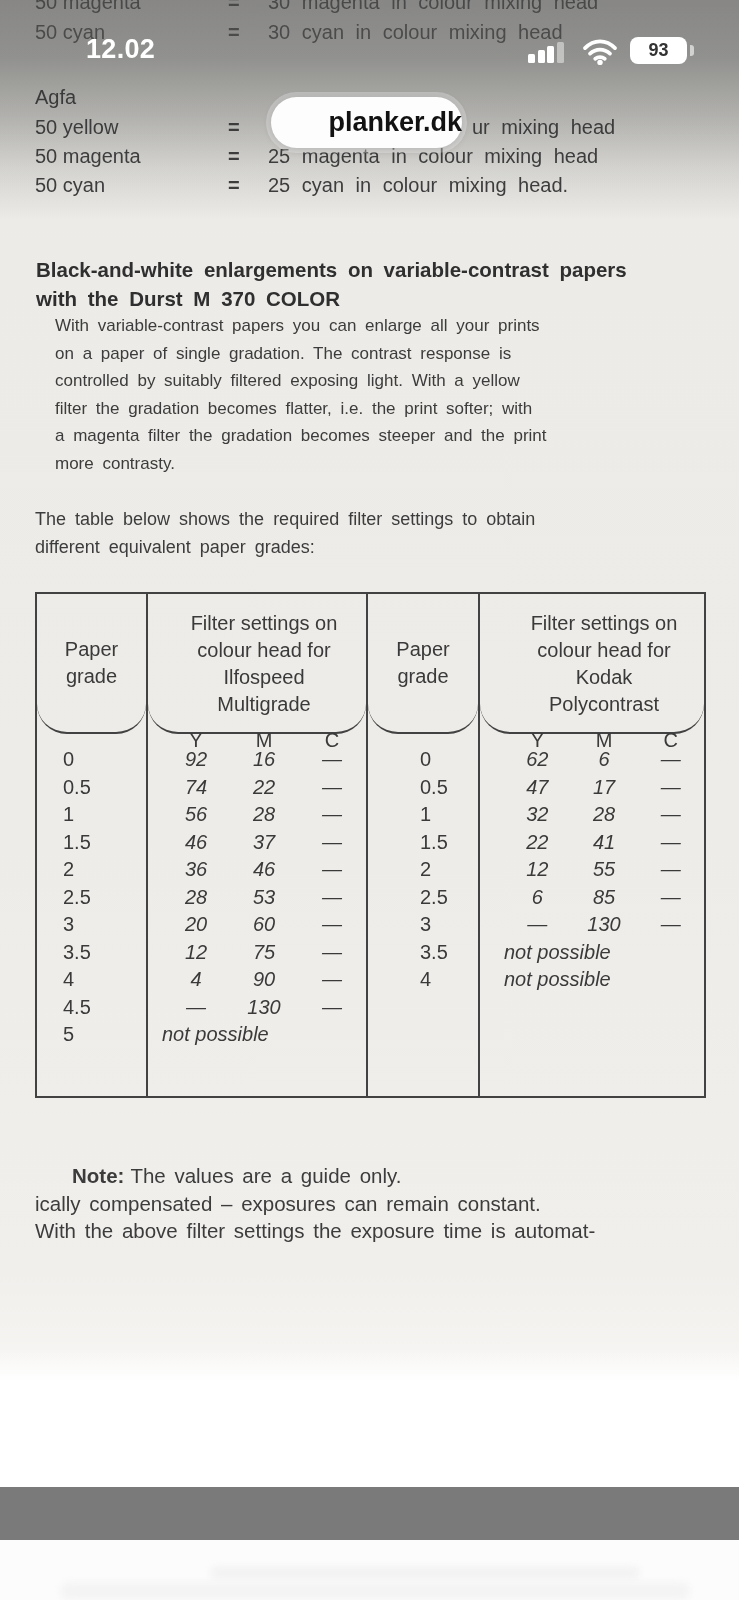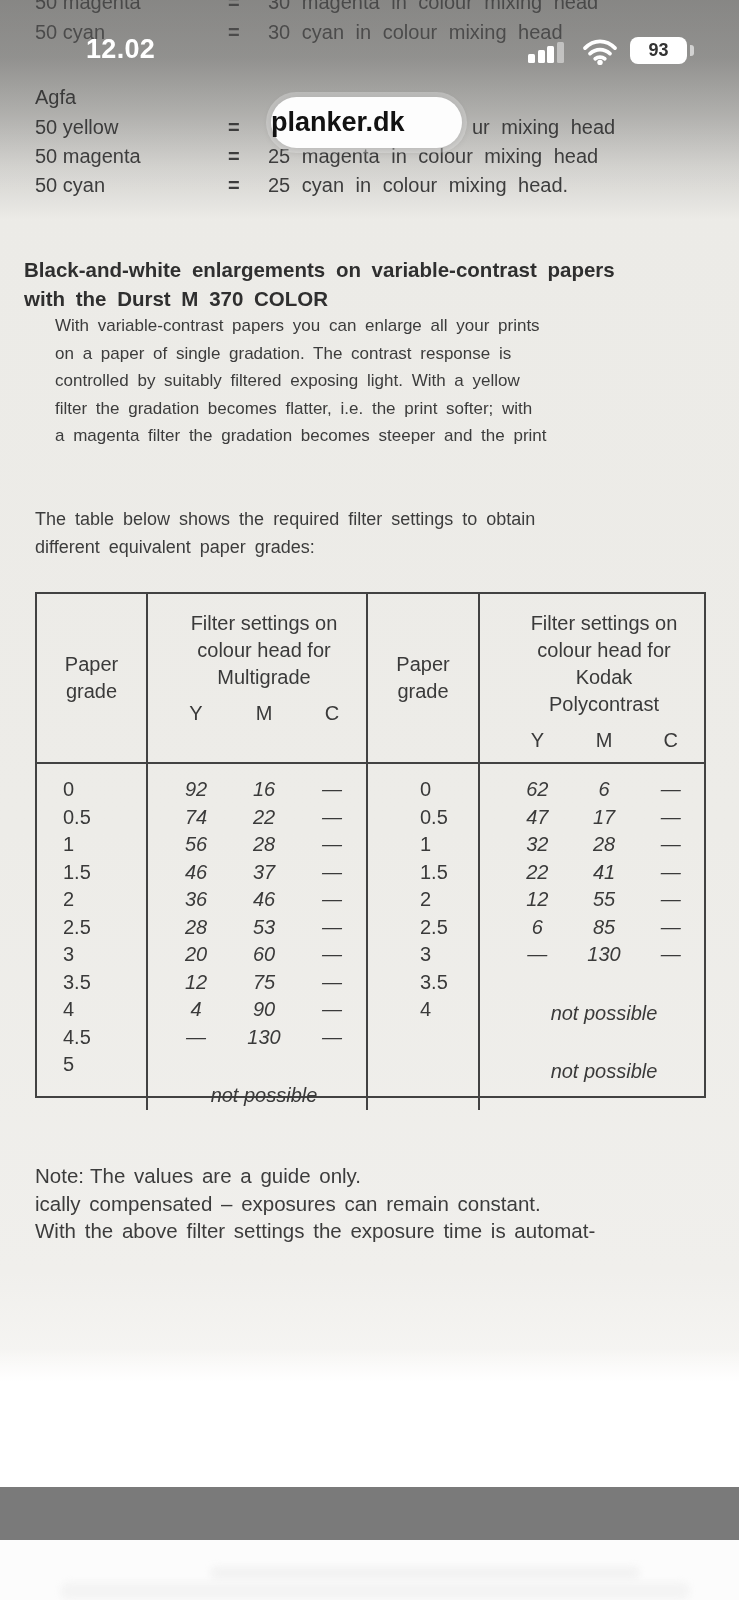--- a/index.html
+++ b/index.html
@@ -17,52 +17,52 @@
     content:"";position:absolute;left:0;right:0;bottom:0;height:34px;
     background:linear-gradient(180deg,rgba(255,255,255,0),#ffffff);
   }
   .line-abs{position:absolute;left:0;width:739px;white-space:nowrap;font-size:20px;font-weight:500;}
   .lbl{position:absolute;left:35px;}
   .eq{position:absolute;left:228px;font-weight:700;}
   .val{position:absolute;left:268px;word-spacing:6px;}
   .val-after-pill{position:absolute;left:472px;word-spacing:6px;}
   .faded{color:#585858;opacity:.9;filter:blur(.5px);}
   .brand{position:absolute;left:35px;top:86px;font-size:20px;font-weight:500;}
-  .heading{position:absolute;left:24px;top:256px;font-size:20.5px;font-weight:700;color:#2f2f2f;
+  .heading{position:absolute;left:36px;top:256px;font-size:20.5px;font-weight:700;color:#2f2f2f;
            line-height:28.5px;word-spacing:5px;white-space:nowrap;}
   .para{position:absolute;left:35px;top:312px;font-size:17px;line-height:27.6px;
         font-weight:500;word-spacing:4px;white-space:nowrap;margin-left:20px;}
   .intro{position:absolute;left:35px;top:505px;font-size:18px;line-height:28px;
          font-weight:500;word-spacing:4px;white-space:nowrap;}
   .note{position:absolute;left:35px;top:1162px;font-size:20.5px;line-height:27.6px;
         font-weight:500;word-spacing:3px;white-space:nowrap;}
-  .note b{font-weight:400;margin-right:6px;}
+  .note b{font-weight:700;margin-right:6px;margin-left:37px;}
   
   .ptable{
     position:absolute;left:35px;top:592px;width:671px;height:506px;
     box-sizing:border-box;border:2px solid #424242;
     display:grid;grid-template-columns:111px 220px 112px 1fr;
     font-size:20px;font-weight:500;color:#3a3a3a;
   }
   .tcol{box-sizing:border-box;min-width:0;}
   .tcol:not(:last-child){border-right:2px solid #424242;}
-  .thead{box-sizing:border-box;height:170px;border-bottom:2px solid #424242;}
+  .thead{box-sizing:border-box;height:140px;border-bottom:2px solid #424242;border-radius:30px;}
   .thead-grade{display:flex;flex-direction:column;justify-content:center;align-items:center;line-height:27px;}
   .thead-settings{padding-top:16px;text-align:center;line-height:27px;}
   .ymc{display:flex;margin-top:9px;}
   .ymc span{flex:1;text-align:center;}
   .pad-l{padding-left:14px;}
   .pad-r{padding-left:24px;}
   .tbody{padding-top:12px;}
   .tbody .trow{height:27.5px;line-height:27.5px;white-space:nowrap;}
   .tbody-grade-left .trow{padding-left:26px;}
   .tbody-grade-right .trow{padding-left:52px;}
   .trow.vals{display:flex;font-style:italic;}
   .trow.vals .v{flex:1;text-align:center;}
-  .trow.vals.span{display:block;text-align:center;margin-top:31px;}
+  .trow.vals.span{display:block;text-align:left;}
   
   .scrim{
     position:absolute;left:0;top:0;width:739px;height:220px;pointer-events:none;
     background:linear-gradient(180deg,
       rgba(47,47,47,.52) 0%,rgba(50,50,50,.48) 26%,
       rgba(58,58,58,.33) 52%,rgba(70,70,70,.15) 76%,rgba(80,80,80,0) 100%);
   }
   .statusbar{position:absolute;left:0;top:0;width:739px;height:80px;color:#fff;}
   .sb-time{position:absolute;left:86px;top:34px;font-size:27px;font-weight:600;letter-spacing:.3px;}
   .sb-signal{position:absolute;left:528px;top:42px;width:46px;height:21px;display:flex;align-items:flex-end;gap:2.5px;}
@@ -72,21 +72,21 @@
   .sb-signal i:nth-child(3){height:17px;}
   .sb-signal i:nth-child(4){height:21px;background:rgba(255,255,255,.45);}
   .sb-wifi{position:absolute;left:582px;top:39px;}
   .sb-batt{position:absolute;left:630px;top:37px;width:57px;height:27px;background:#fff;border-radius:8px;
            display:flex;align-items:center;justify-content:center;font-size:18px;font-weight:700;color:#333;}
   .sb-batt-cap{position:absolute;left:690px;top:45px;width:4px;height:11px;
                background:rgba(255,255,255,.6);border-radius:0 3px 3px 0;}
   
   .pill{
     position:absolute;left:271px;top:97px;width:191px;height:51px;border-radius:26px;
-    background:#fdfdfd;display:flex;align-items:center;justify-content:flex-start;
+    background:#fdfdfd;display:flex;align-items:center;justify-content:flex-end;
     font-size:27px;font-weight:700;color:#121212;
     box-shadow:0 0 0 5px rgba(245,245,245,.30),0 2px 9px rgba(0,0,0,.22);
     cursor:pointer;
   }
   
   .white-gap{position:absolute;left:0;top:1382px;width:739px;height:105px;background:#ffffff;}
   .gray-bar{position:absolute;left:0;top:1487px;width:739px;height:53px;background:#7a7a7a;}
   .bottom-area{position:absolute;left:0;top:1540px;width:739px;height:60px;background:#fcfcfc;overflow:hidden;}
   .blur-band1{position:absolute;left:210px;top:26px;width:430px;height:14px;background:#f3f3f3;border-radius:7px;filter:blur(3px);}
   .blur-band2{position:absolute;left:60px;top:42px;width:630px;height:18px;background:#f4f4f4;border-radius:9px;filter:blur(3px);}
@@ -130,20 +130,21 @@
       <div>Black-and-white enlargements on variable-contrast papers</div>
       <div>with the Durst M 370 COLOR</div>
     </div>
 
     <div class="para">
       <div>With variable-contrast papers you can enlarge all your prints</div>
       <div>on a paper of single gradation. The contrast response is</div>
       <div>controlled by suitably filtered exposing light. With a yellow</div>
       <div>filter the gradation becomes flatter, i.e. the print softer; with</div>
       <div>a magenta filter the gradation becomes steeper and the print</div>
+      <div>more contrasty.</div>
     </div>
 
     <div class="intro">
       <div>The table below shows the required filter settings to obtain</div>
       <div>different equivalent paper grades:</div>
     </div>
 
     <div class="ptable">
       <div class="tcol">
         <div class="thead thead-grade">
@@ -162,20 +163,21 @@
             <div class="trow">4</div>
             <div class="trow">4.5</div>
             <div class="trow">5</div>
           </div>
       </div>
       <div class="tcol">
         <div class="thead thead-settings pad-l">
           <div>
               <div>Filter settings on</div>
               <div>colour head for</div>
+              <div>Ilfospeed</div>
               <div>Multigrade</div>
             </div>
           <div class="ymc">
               <span>Y</span>
               <span>M</span>
               <span>C</span>
             </div>
         </div>
         <div class="tbody pad-l">
             <div class="trow vals">

